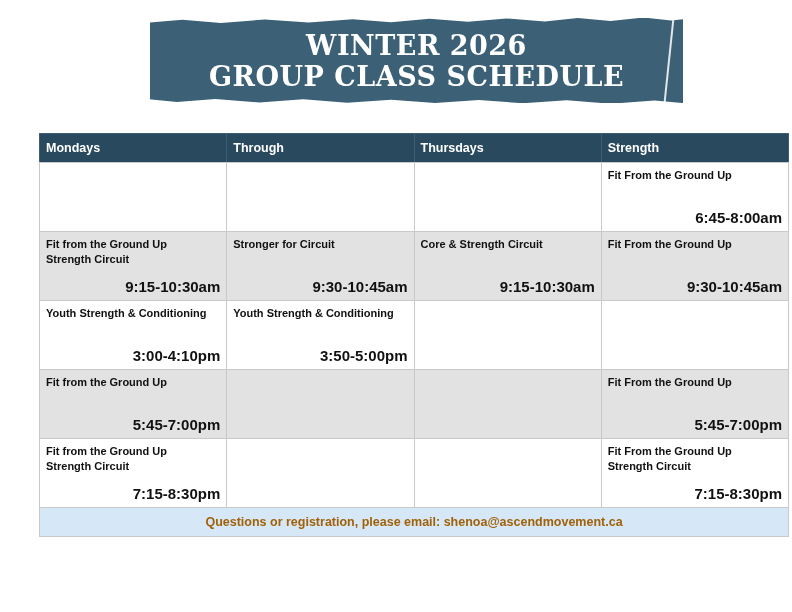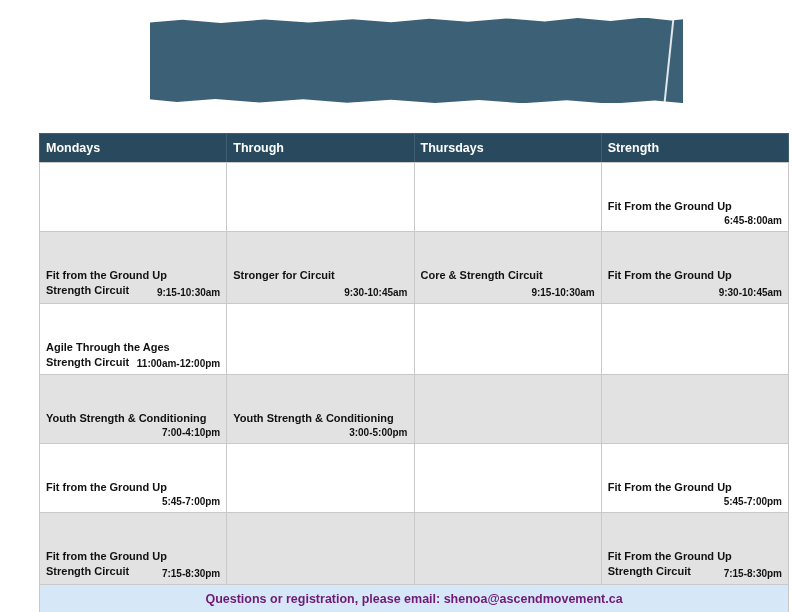--- a/index.html
+++ b/index.html
@@ -101,45 +101,46 @@
   }
   .schedule tbody tr:nth-child(even) td.cell {
     background: #e2e2e2;
   }
   .cname {
     font-size: 11px;
     font-weight: bold;
     color: #111111;
     line-height: 1.35;
     white-space: pre-line;
-    margin-top: 31px;
   }
   .ctime {
     position: absolute;
     right: 6px;
     bottom: 5px;
-    font-size: 10px;
+    font-size: 15px;
     font-weight: bold;
     color: #111111;
   }
   .schedule td.footer-cell {
     height: 24px;
     background: #d6e7f7;
     text-align: center;
     vertical-align: middle;
-    color: #701a75;
+    color: #a16207;
     font-size: 12.5px;
     font-weight: bold;
     padding: 2px 4px;
   }
 </style>
 </head>
 <body>
 
 <div class="banner">
+  <div class="banner-line">WINTER 2026</div>
+  <div class="banner-line">GROUP CLASS SCHEDULE</div>
   <div class="banner-crack"></div>
 </div>
 
 <table class="schedule">
   <thead>
     <tr>
       <th>Mondays</th>
       <th>Through</th>
       <th>Thursdays</th>
       <th>Strength</th>
@@ -178,45 +179,26 @@
           <div class="cname">Core &amp; Strength Circuit</div>
           <div class="ctime">9:15-10:30am</div>
         </td>
       <td class="cell">
           <div class="cname">Fit From the Ground Up</div>
           <div class="ctime">9:30-10:45am</div>
         </td>
     </tr>
     <tr>
       <td class="cell">
-          <div class="cname">Agile Through the Ages
-Strength Circuit</div>
-          <div class="ctime">11:00am-12:00pm</div>
-        </td>
-      <td class="cell">
-          <div class="cname"></div>
-          <div class="ctime"></div>
-        </td>
-      <td class="cell">
-          <div class="cname"></div>
-          <div class="ctime"></div>
-        </td>
-      <td class="cell">
-          <div class="cname"></div>
-          <div class="ctime"></div>
-        </td>
-    </tr>
-    <tr>
-      <td class="cell">
           <div class="cname">Youth Strength &amp; Conditioning</div>
-          <div class="ctime">7:00-4:10pm</div>
+          <div class="ctime">3:00-4:10pm</div>
         </td>
       <td class="cell">
           <div class="cname">Youth Strength &amp; Conditioning</div>
-          <div class="ctime">3:00-5:00pm</div>
+          <div class="ctime">3:50-5:00pm</div>
         </td>
       <td class="cell">
           <div class="cname"></div>
           <div class="ctime"></div>
         </td>
       <td class="cell">
           <div class="cname"></div>
           <div class="ctime"></div>
         </td>
     </tr>

